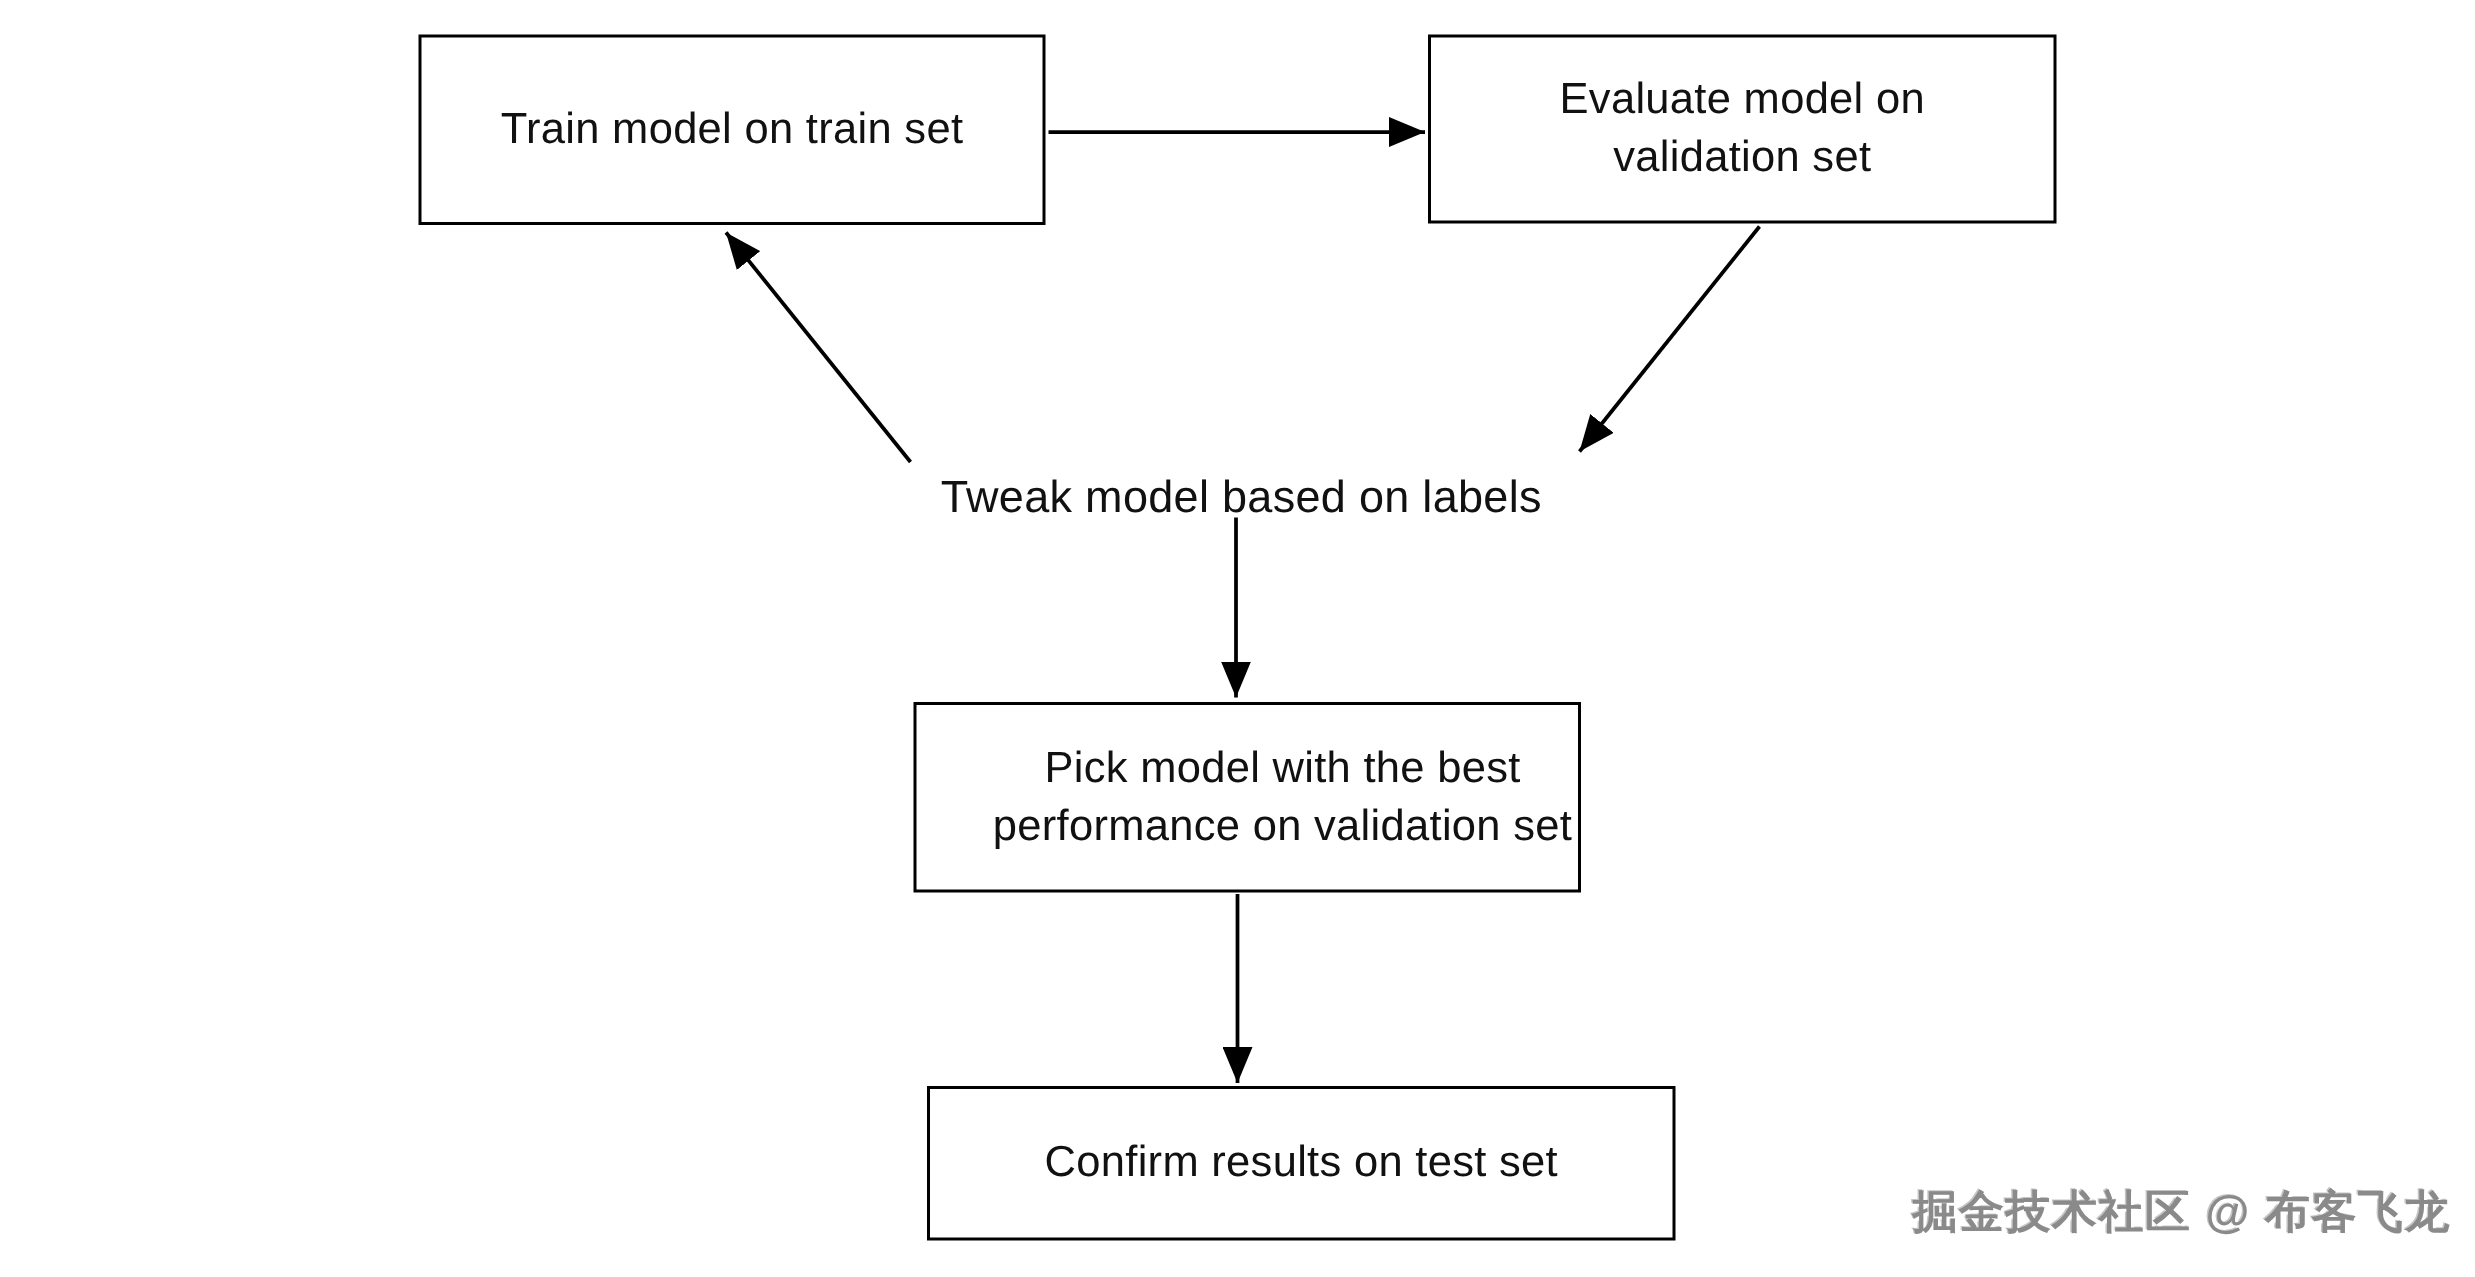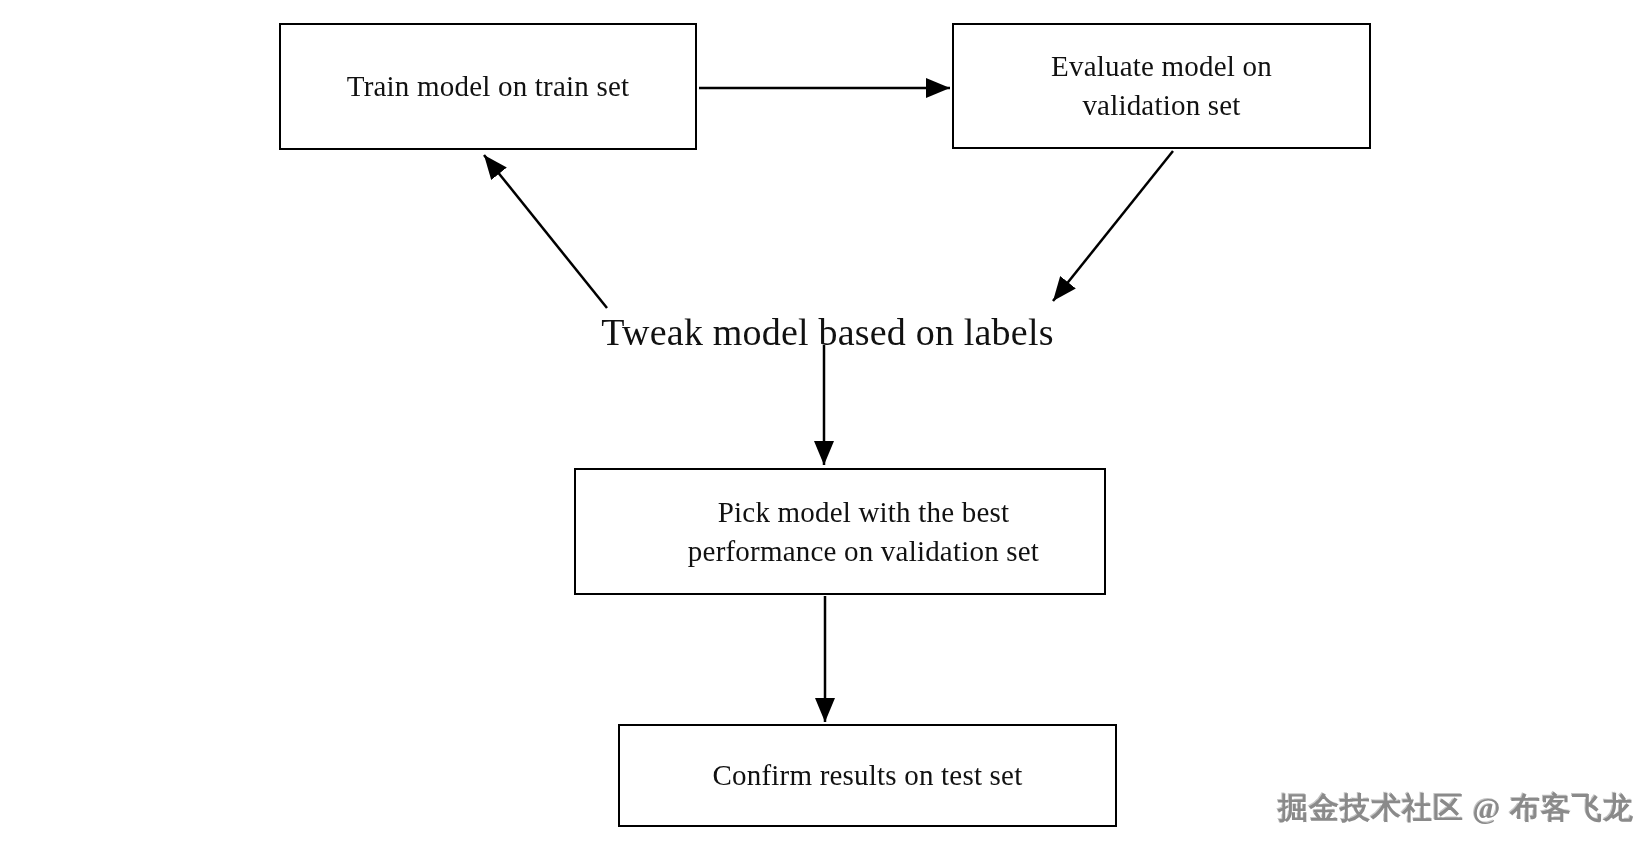--- a/index.html
+++ b/index.html
@@ -6,21 +6,21 @@
     margin: 0;
     padding: 0;
     background: #ffffff;
   }
   .canvas {
     position: relative;
     width: 1650px;
     height: 851px;
     background: #ffffff;
     overflow: hidden;
-    font-family: Liberation Serif, serif;
+    font-family: Liberation Sans, sans-serif;
     color: #111111;
   }
   .edges {
     position: absolute;
     left: 0;
     top: 0;
     width: 1650px;
     height: 851px;
     pointer-events: none;
   }
@@ -34,29 +34,29 @@
     align-items: center;
     justify-content: center;
     text-align: center;
     font-size: 29px;
     line-height: 39px;
     letter-spacing: 0.2px;
   }
   .node span { display: block; white-space: nowrap; }
   .node-train    { left: 279px; top: 23px;  width: 418px; height: 127px; }
   .node-evaluate { left: 952px; top: 23px;  width: 419px; height: 126px; }
-  .node-pick     { left: 574px; top: 468px; width: 532px; height: 127px; padding-left: 47px; }
+  .node-pick     { left: 609px; top: 468px; width: 445px; height: 127px; padding-left: 47px; }
   .node-confirm  { left: 576px; top: 724px; width: 499px; height: 103px; margin-left: 42px; }
   .floating-label {
     position: absolute;
     left: 600px;
     top: 314px;
     width: 455px;
     text-align: center;
-    font-size: 38px;
+    font-size: 30px;
     line-height: 36px;
     letter-spacing: 0.2px;
     white-space: nowrap;
   }
   .watermark {
     position: absolute;
     right: 16px;
     bottom: 22px;
     font-size: 30px;
     font-weight: bold;

